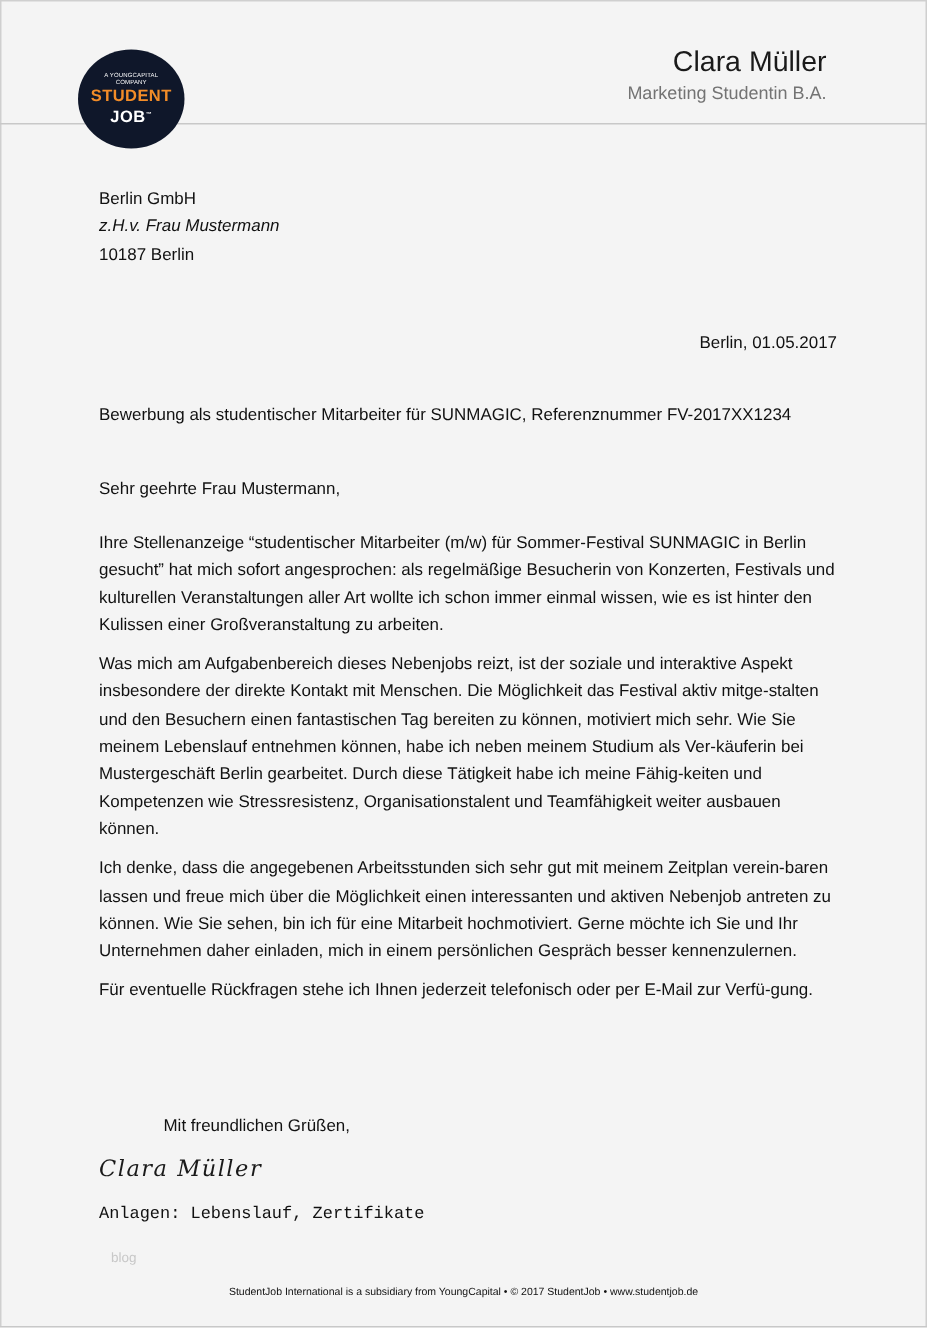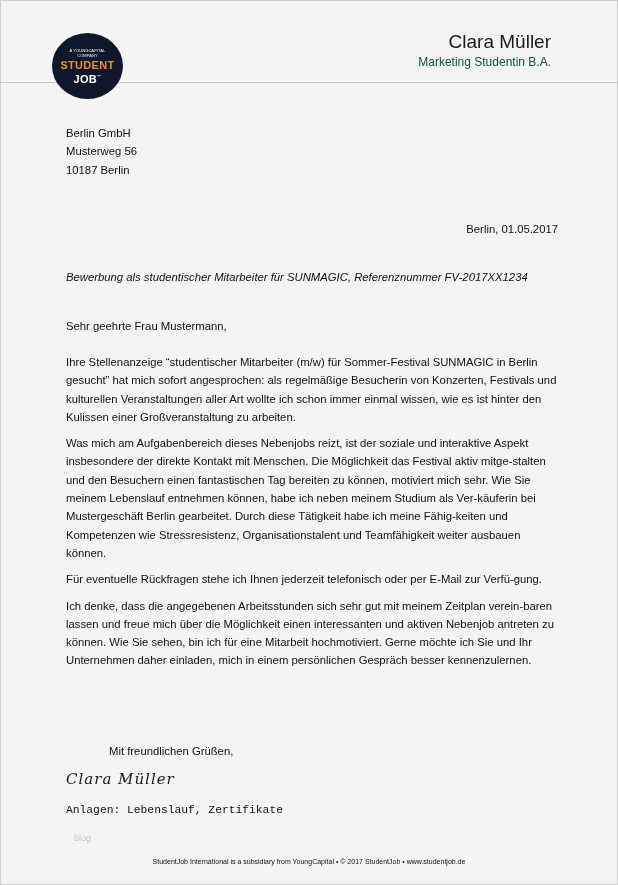--- a/index.html
+++ b/index.html
@@ -39,35 +39,35 @@
     letter-spacing: 0.3px;
   }
   .logo-job sup { font-size: 4px; }
   .sender {
     position: absolute; right: 67px; top: 30px; text-align: right;
   }
   .sender-name {
     font-size: 19px; line-height: 24px; color: #1a1a1a; font-weight: normal;
   }
   .sender-title {
-    font-size: 12px; line-height: 16px; color: #14532d; margin-top: 0px;
+    font-size: 12px; line-height: 16px; color: #737373; margin-top: 0px;
   }
   .sender-contact {
     font-size: 9px; line-height: 12px; color: #111; margin-top: 2px;
   }
   .body-text {
     position: absolute; left: 66px; width: 500px;
     font-size: 11.3px; line-height: 18.3px; color: #111;
   }
   .recipient { top: 124px; }
   .recipient .italic { font-style: italic; }
   .date {
     position: absolute; right: 60px; top: 220px; font-size: 11.3px; line-height: 18px;
   }
-  .subject { top: 268px; width: 540px; font-style: italic; }
+  .subject { top: 268px; width: 540px; }
   .salutation { top: 317px; }
   .para { margin: 0 0 8px 0; }
   .paragraphs { top: 353px; width: 492px; }
   .closing { top: 742px; padding-left: 43px; }
   .signature {
     position: absolute; left: 66px; top: 770px;
     font-family: "DejaVu Serif", serif; font-style: italic;
     font-size: 15px; letter-spacing: 1px; color: #1a1a1a;
   }
   .attachments { top: 801px; font-family: Liberation Mono, monospace; }
@@ -91,35 +91,35 @@
   <div class="logo-job"><span>JOB</span><sup>™</sup></div>
 </div>
 
 <div class="sender">
   <div class="sender-name">Clara Müller</div>
   <div class="sender-title">Marketing Studentin B.A.</div>
 </div>
 
 <div class="body-text recipient">
   <div>Berlin GmbH</div>
-  <div>Musterweg 56</div>
+  <div class="italic">z.H.v. Frau Mustermann</div>
   <div>10187 Berlin</div>
 </div>
 
 <div class="date">Berlin, 01.05.2017</div>
 
 <div class="body-text subject">Bewerbung als studentischer Mitarbeiter für SUNMAGIC, Referenznummer FV-2017XX1234</div>
 
 <div class="body-text salutation">Sehr geehrte Frau Mustermann,</div>
 
 <div class="body-text paragraphs">
   <p class="para">Ihre Stellenanzeige “studentischer Mitarbeiter (m/w)  für Sommer-Festival SUNMAGIC in Berlin gesucht” hat mich sofort angesprochen: als regelmäßige Besucherin von Konzerten, Festivals und kulturellen Veranstaltungen aller Art wollte ich schon immer einmal wissen, wie es ist hinter den Kulissen einer Großveranstaltung zu arbeiten.</p>
   <p class="para">Was mich am Aufgabenbereich dieses Nebenjobs reizt, ist der soziale und interaktive Aspekt insbesondere der direkte Kontakt mit Menschen. Die Möglichkeit das Festival aktiv mitge-stalten und den Besuchern einen fantastischen Tag bereiten zu können, motiviert mich sehr. Wie Sie meinem Lebenslauf entnehmen können, habe ich neben meinem Studium als Ver-käuferin bei Mustergeschäft Berlin gearbeitet. Durch diese Tätigkeit habe ich meine Fähig-keiten und Kompetenzen wie Stressresistenz, Organisationstalent und Teamfähigkeit weiter ausbauen können.</p>
+  <p class="para">Ich denke, dass die angegebenen Arbeitsstunden sich sehr gut mit meinem Zeitplan verein-baren lassen und freue mich über die Möglichkeit einen interessanten und aktiven Nebenjob antreten zu können. Wie Sie sehen, bin ich für eine Mitarbeit hochmotiviert. Gerne möchte ich Sie und Ihr Unternehmen daher einladen, mich in einem persönlichen Gespräch besser kennenzulernen.</p>
   <p class="para">Für eventuelle Rückfragen stehe ich Ihnen jederzeit telefonisch oder per E-Mail zur Verfü-gung.</p>
-  <p class="para">Ich denke, dass die angegebenen Arbeitsstunden sich sehr gut mit meinem Zeitplan verein-baren lassen und freue mich über die Möglichkeit einen interessanten und aktiven Nebenjob antreten zu können. Wie Sie sehen, bin ich für eine Mitarbeit hochmotiviert. Gerne möchte ich Sie und Ihr Unternehmen daher einladen, mich in einem persönlichen Gespräch besser kennenzulernen.</p>
 </div>
 
 <div class="body-text closing">Mit freundlichen Grüßen,</div>
 
 <div class="signature">Clara Müller</div>
 
 <div class="body-text attachments">Anlagen: Lebenslauf, Zertifikate</div>
 
 <div class="watermark">blog</div>
 

